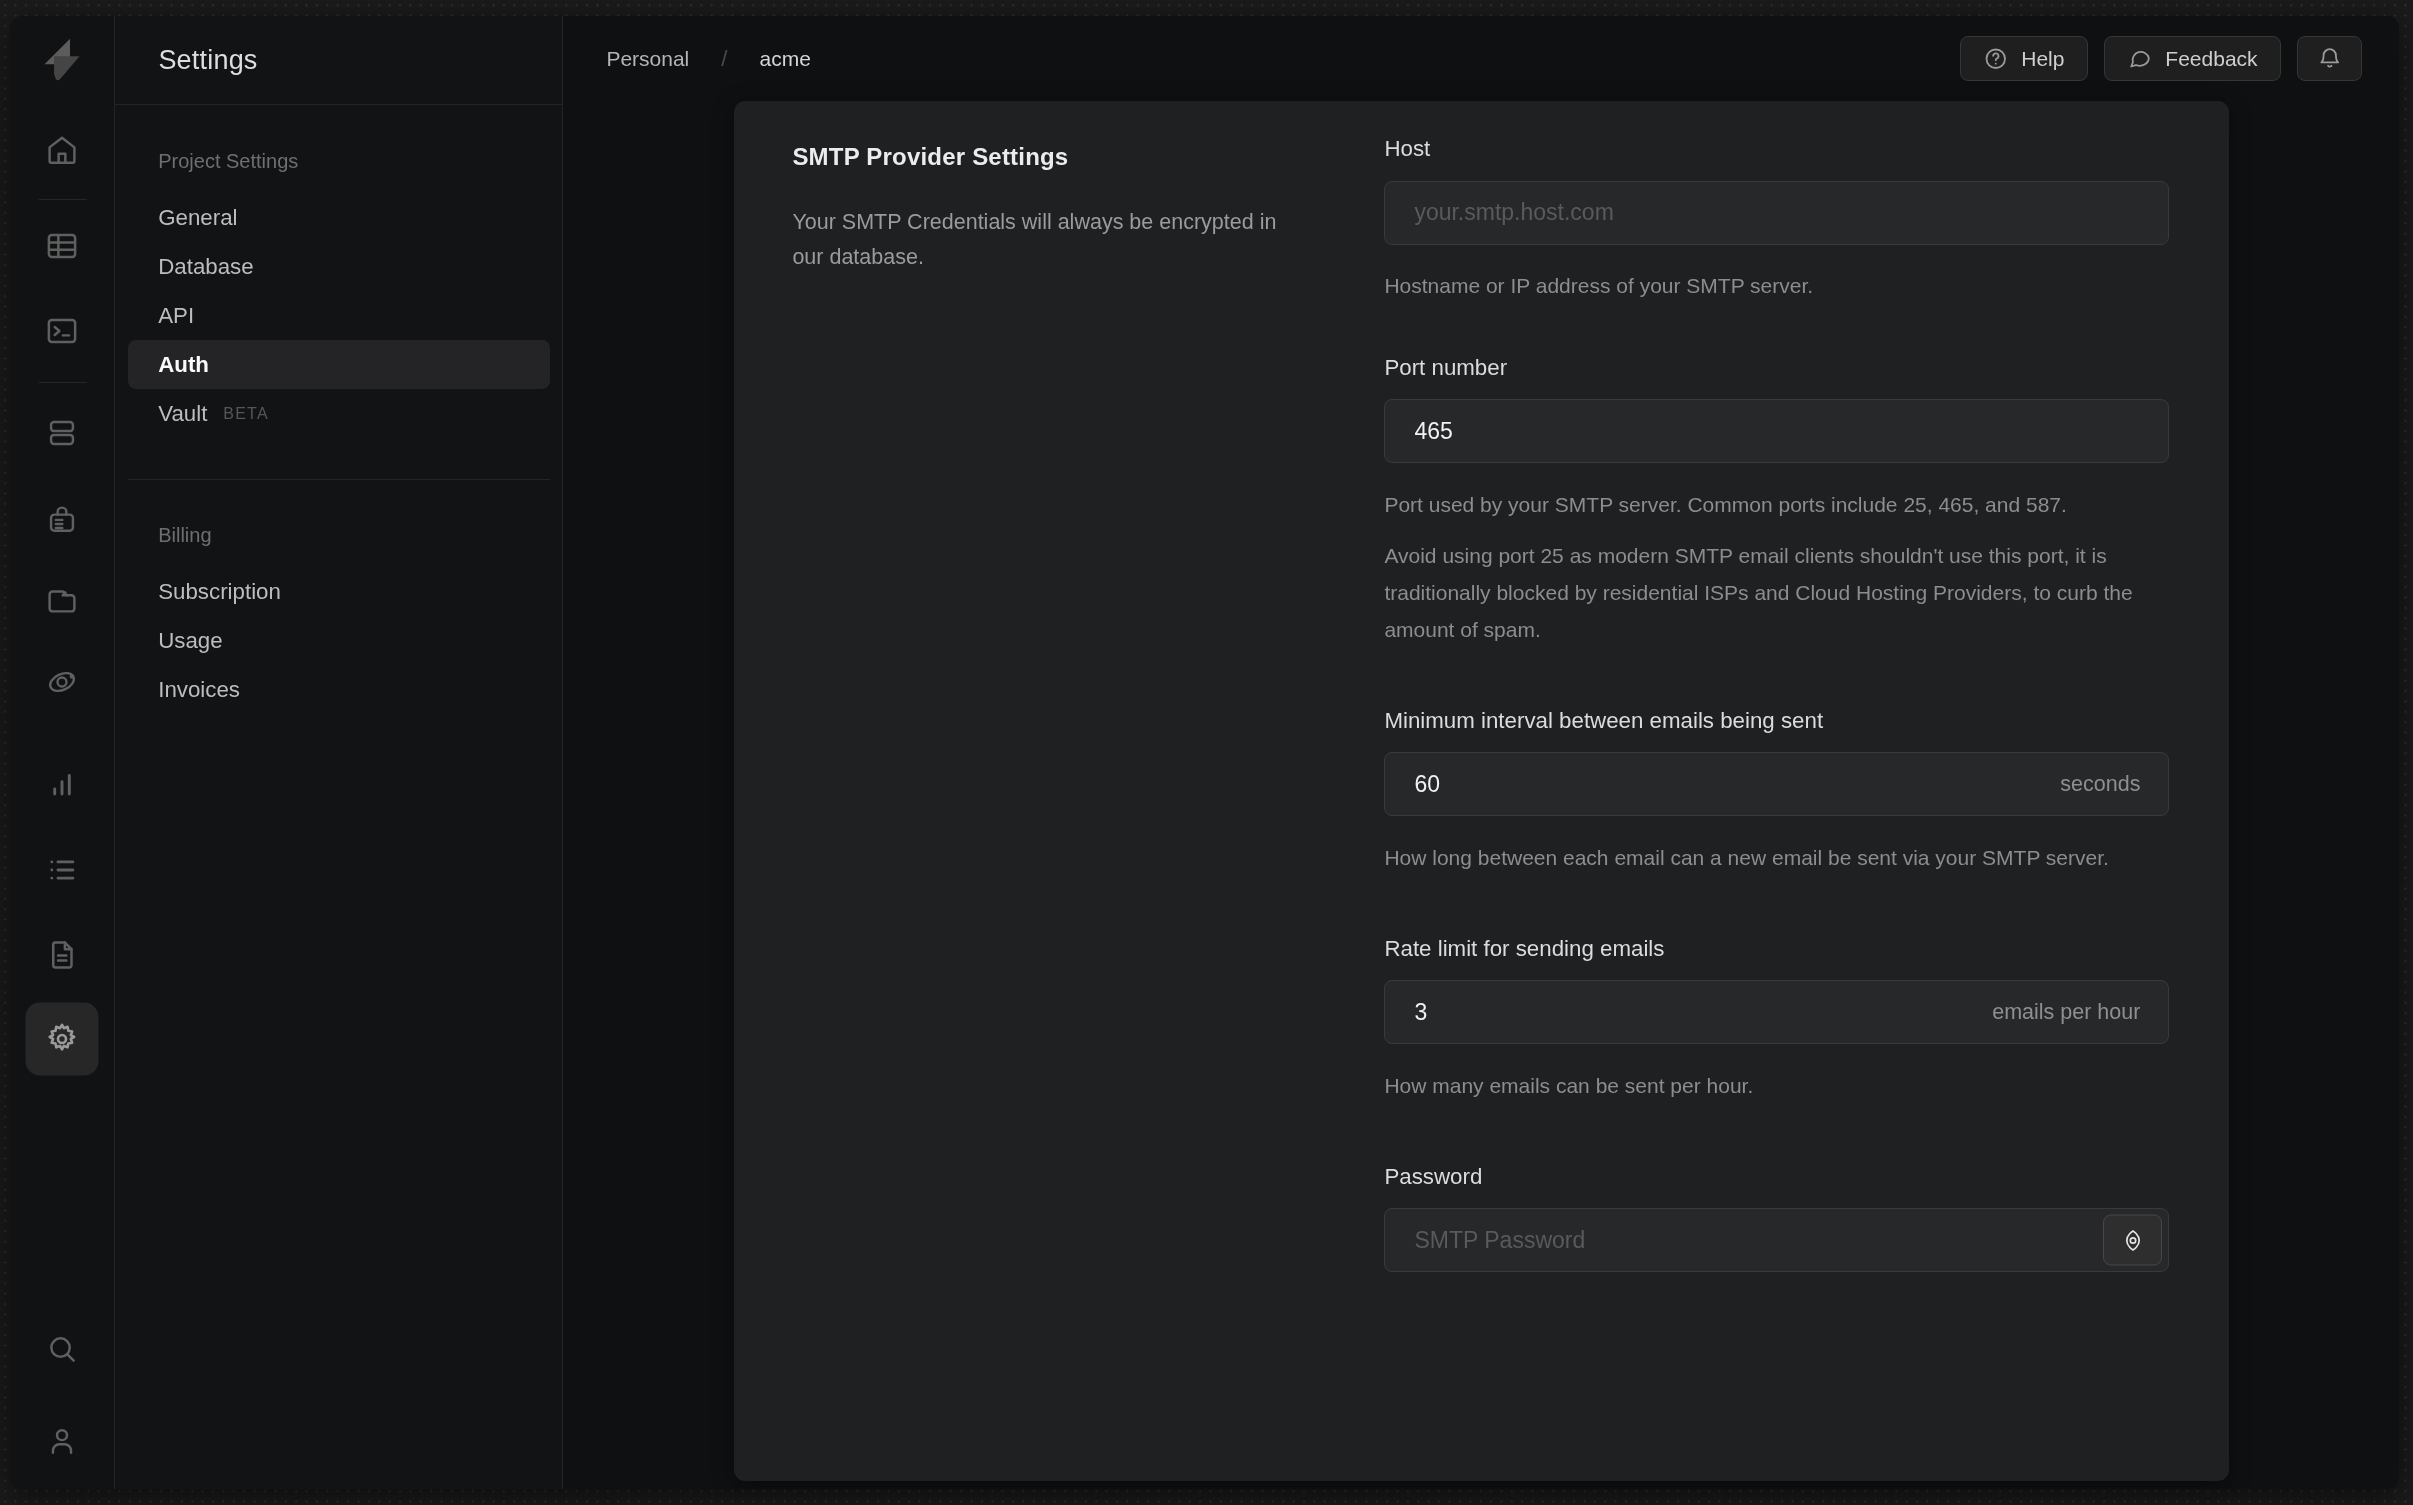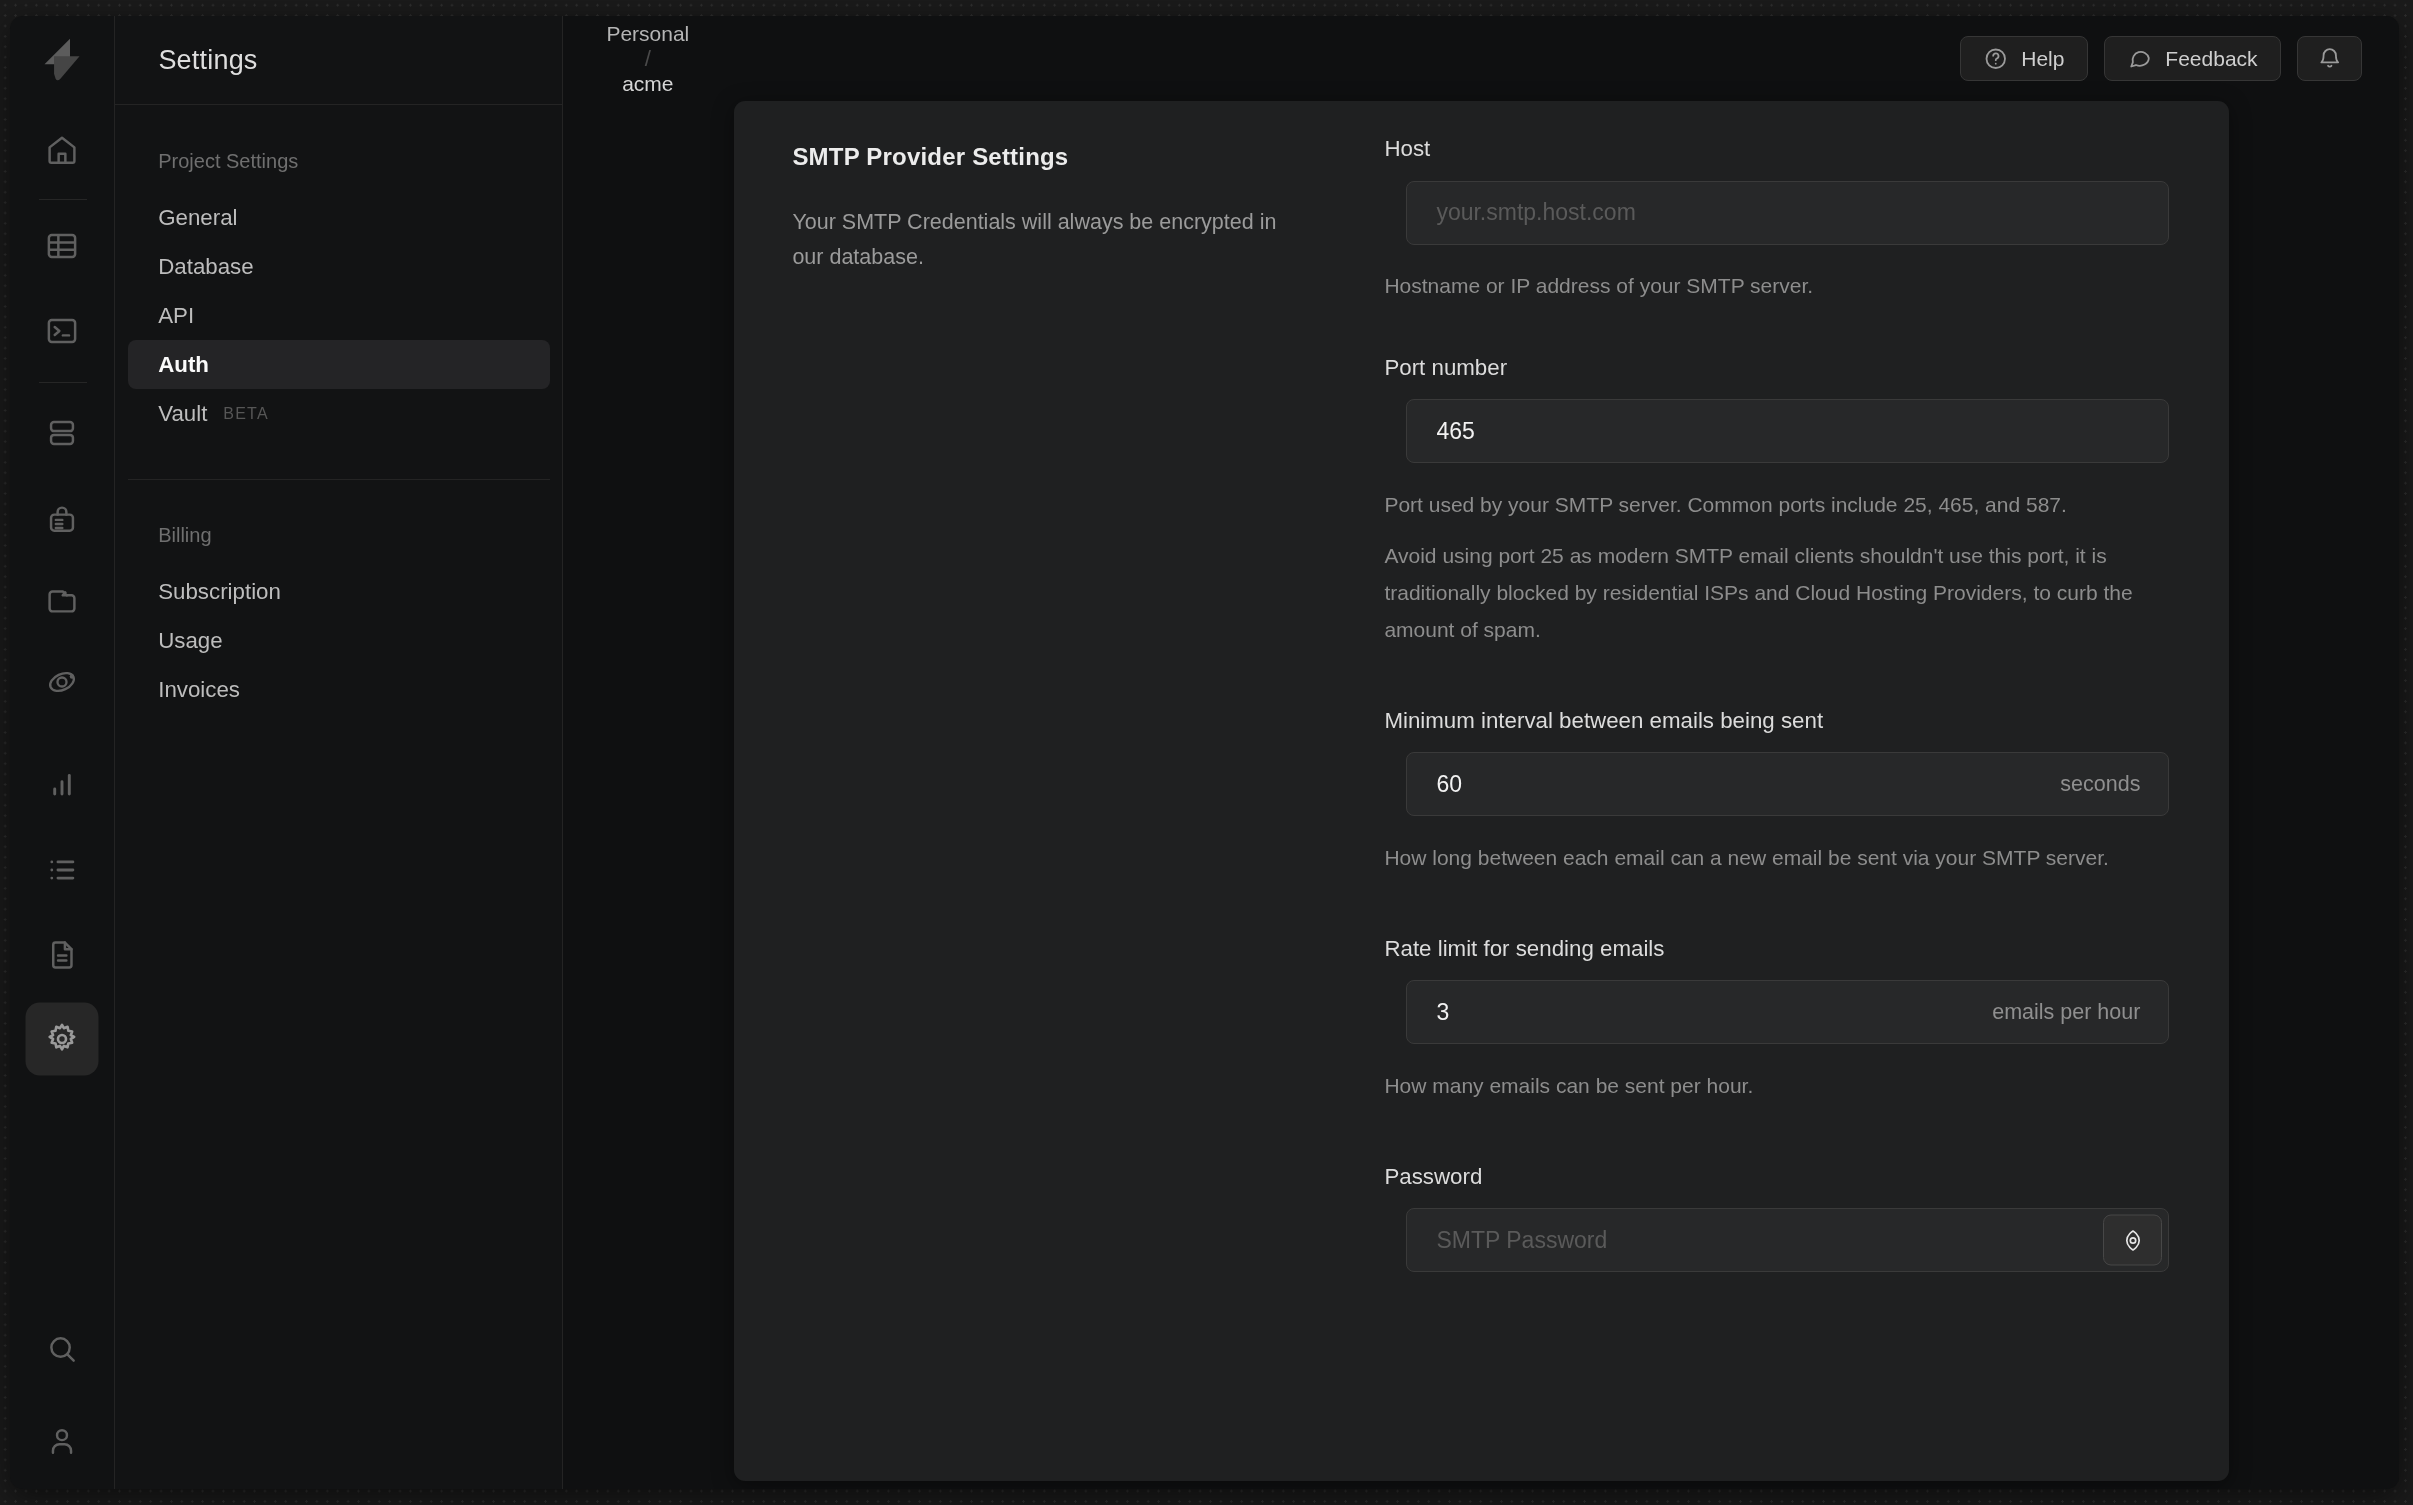--- a/index.html
+++ b/index.html
@@ -52,21 +52,21 @@
   .nav-item.active { background:#242426; color:#fafafa; font-weight:bold;text-align:right; }
   .nav-badge { font-size:16px; letter-spacing:1.2px; color:#565656; margin-left:16px; }
   .nav-sep { height:0.8px; background:#242424; margin:41px 0 0 0; }
   .nav2 { padding-top:40px; }
   
   .main { display:flex; flex-direction:column; background:#0f1011; min-width:0; }
   .topbar {
     height:85px; flex:0 0 85px; display:flex; align-items:center;
     padding:0 37px 0 43px;
   }
-  .crumb { display:flex; align-items:center; font-size:21px;flex-direction:column; }
+  .crumb { display:flex; align-items:center; font-size:21px; }
   .crumb-org { color:#b5b5b5; cursor:pointer; }
   .crumb-sep { color:#4a4a4a; margin:0 32px; font-size:22.3px; }
   .crumb-project { color:#d6d6d6; cursor:pointer; }
   .topbar-right { margin-left:auto; display:flex; align-items:center; gap:16px;border-radius:19px; }
   .tbtn {
     height:45px; display:flex; align-items:center; gap:12.8px; padding:0 22.3px;
     background:#1f1f1f; border:0.8px solid #363636; border-radius:8px;
     font-size:21px; color:#cfcfcf; cursor:pointer;
   }
   .tbtn svg { width:25.5px; height:25.5px; color:#9a9a9a; }
@@ -79,21 +79,21 @@
     display:flex;
   }
   .panel-info { width:650px; flex:0 0 650px; padding:42px 88px 0 58px; }
   .panel-title { font-size:24px; font-weight:bold; color:#ececec; letter-spacing:0.2px; }
   .panel-desc { margin-top:34px; font-size:21.5px; line-height:35px; color:#9b9b9b; }
   .panel-form { flex:1; padding:35px 60px 0 0; }
   .field { }
   .field + .field { margin-top:60px; }
   .field.gap-lg { margin-top:51px; }
   .field-label { font-size:22.3px; color:#dcdcdc; line-height:25.5px; margin-bottom:19px; }
-  .input-wrap { position:relative;margin-left:22px; }
+  .input-wrap { position:relative; }
   .text-input {
     width:100%; height:64px; background:#272829; border:0.8px solid #3a3a3a; border-radius:8px;
     padding:0 29px; font-size:23px; color:#f2f2f2; outline:none;
     font-family:"Liberation Sans", sans-serif;
   }
   .text-input::placeholder { color:#5a5a5a; }
   .input-suffix {
     position:absolute; right:29px; top:50%; transform:translateY(-50%);
     font-size:21.5px; color:#8f8f8f; pointer-events:none;
   }

